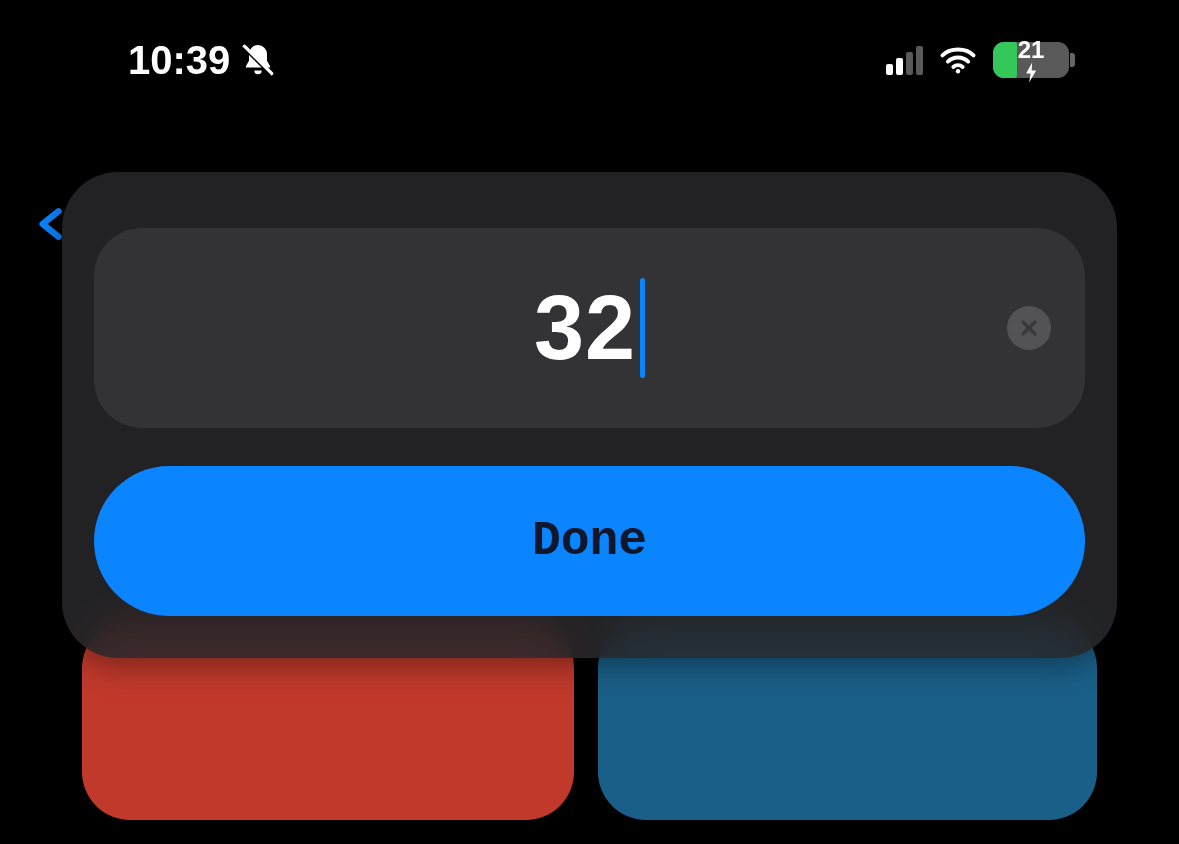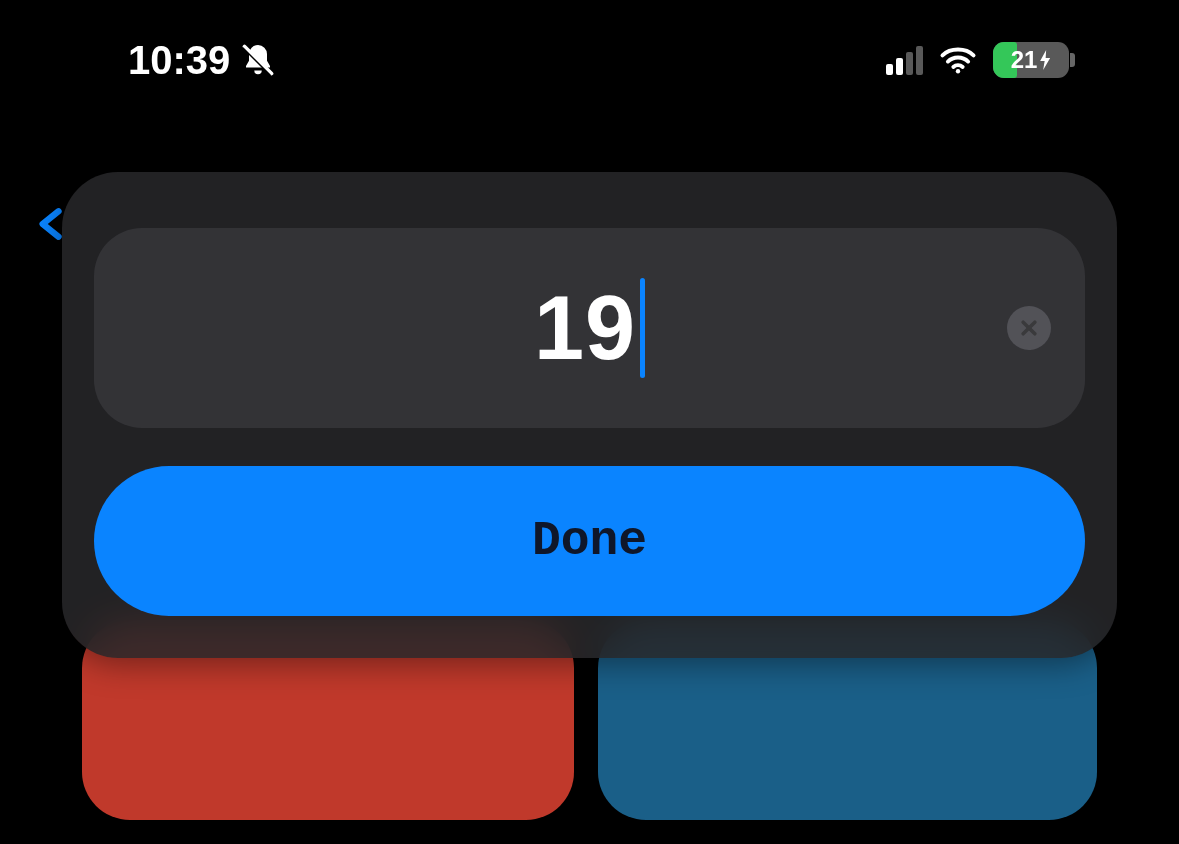--- a/index.html
+++ b/index.html
@@ -98,20 +98,21 @@
       top: 50%;
       left: 50%;
       transform: translate(-50%, -50%);
       color: #fff;
       font-size: 24px;
       font-weight: 600;
       display: flex;
       align-items: center;
       gap: 1px;
       line-height: 1;
+      flex-direction: column;
     }
     .cell-bar.b1 { height: 11px; }
     .cell-bar.b2 { height: 17px; }
     .cell-bar.b3 { height: 23px; }
     .cell-bar.b4 { height: 29px; }
     
     .bg-card {
       position: absolute;
       height: 200px;
       border-radius: 48px;
@@ -283,21 +284,21 @@
           <path d="M7 0 L1 11 L5.5 11 L4 20 L11 8 L6.5 8 Z"></path>
         </svg>
       </span>
     </span>
   </div>
 </div>
 
 <div class="dialog">
   <div class="input-wrap">
     <div class="input-value-wrap">
-      <span class="input-value">19</span>
+      <span class="input-value">32</span>
       <span class="caret"></span>
     </div>
     <div class="clear-btn">
       <svg viewBox="0 0 24 24" stroke="#3a3a3c" stroke-width="4.2" stroke-linecap="round">
         <line x1="5" y1="5" x2="19" y2="19"></line>
         <line x1="19" y1="5" x2="5" y2="19"></line>
       </svg>
     </div>
   </div>
   <div class="button-row">

